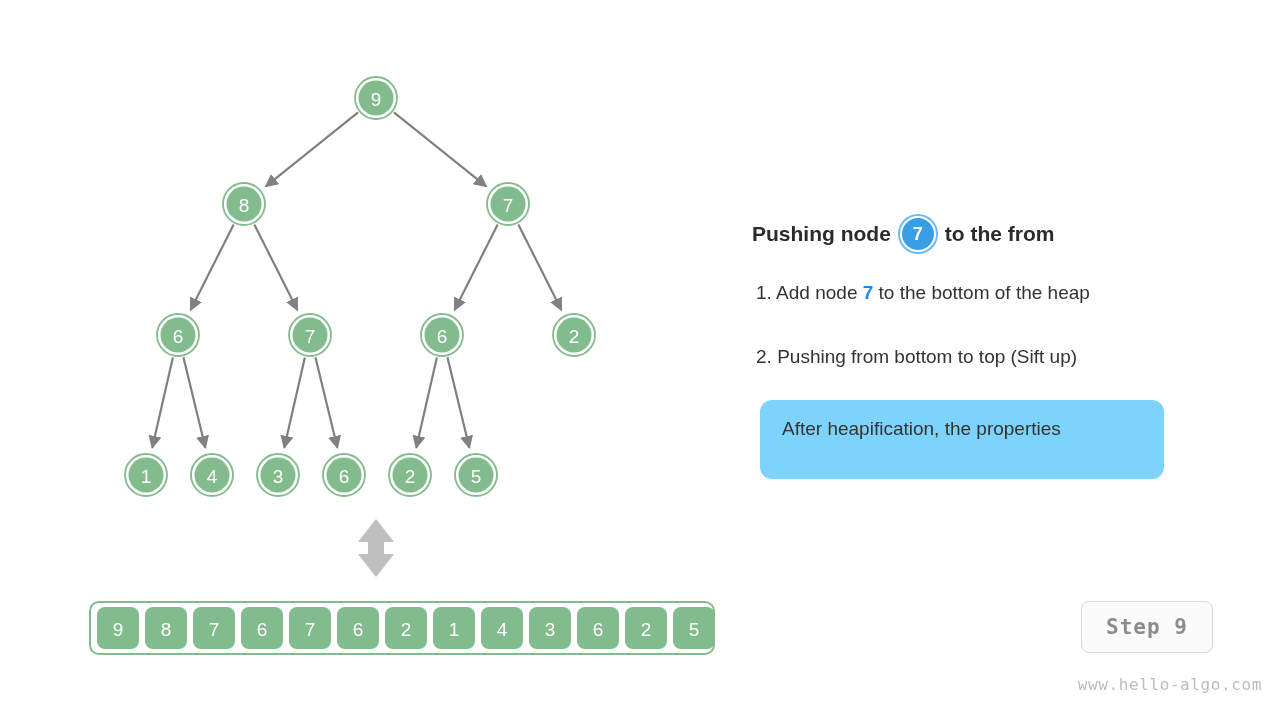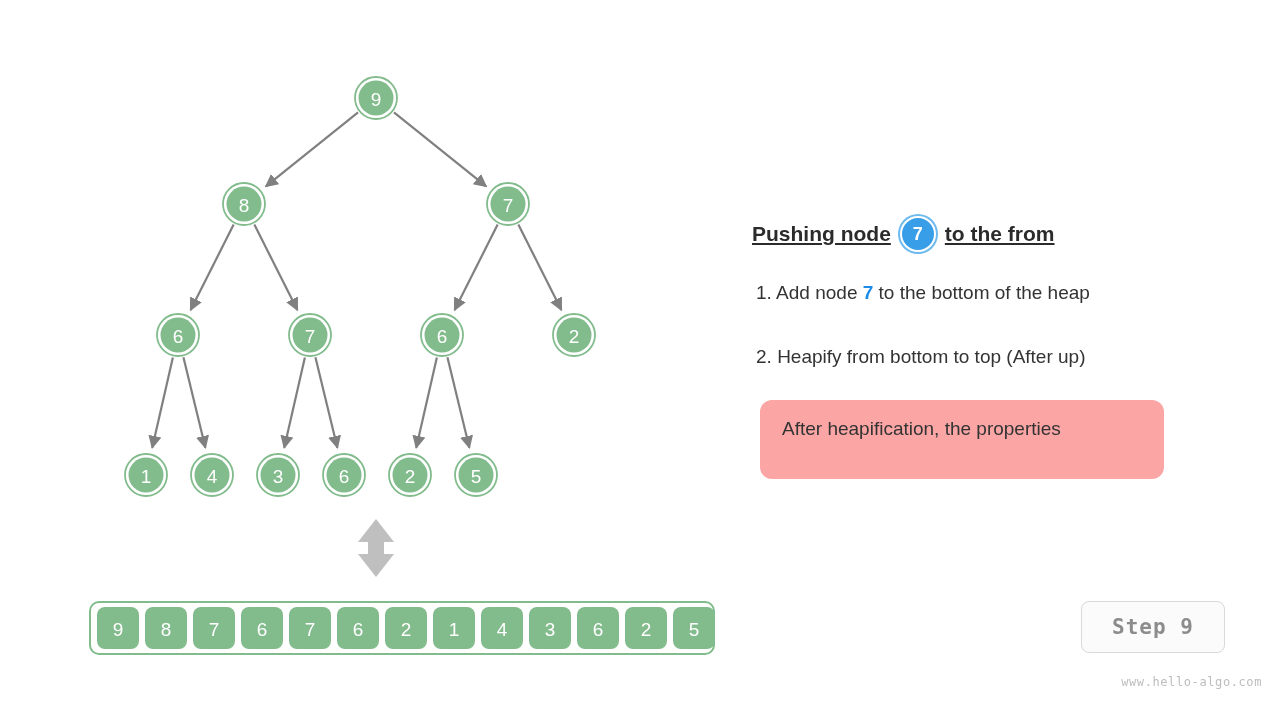--- a/index.html
+++ b/index.html
@@ -60,21 +60,21 @@
     left: 0;
     top: 216px;
     font-size: 21px;
     font-weight: bold;
     color: #2b2b2b;
     white-space: nowrap;
     display: flex;
     align-items: center;
     height: 36px;
   }
-  #headline .hl-part { display: inline-block; text-decoration: underline; }
+  #headline .hl-part { display: inline-block; }
   #headline .gap-l { margin-left: 9px; }
   #headline .gap-r { margin-right: 9px; }
 
   .badge-circle {
     width: 36px;
     height: 36px;
     border-radius: 50%;
     background: #389ee8;
     border: 2px solid #ffffff;
     box-shadow: 0 0 0 2px #6cbaf0;
@@ -101,37 +101,37 @@
     color: #1a8ce8;
     font-weight: bold;
   }
 
   #note-box {
     position: absolute;
     left: 8px;
     top: 400px;
     width: 404px;
     height: 79px;
-    background: #fca5a5;
+    background: #7dd3fc;
     border-radius: 12px;
     box-sizing: border-box;
     padding: 14px 22px;
   }
   #note-box .note-line {
     font-size: 19px;
     color: #333333;
     line-height: 30px;
     white-space: nowrap;
   }
 
   #step-box {
     position: absolute;
     left: 329px;
     top: 601px;
-    width: 144px;
+    width: 132px;
     height: 52px;
     border: 1px solid #d9d9d9;
     border-radius: 8px;
     background: #fbfbfb;
     box-sizing: border-box;
     display: flex;
     align-items: center;
     justify-content: center;
     font-family: "DejaVu Sans Mono", monospace;
     font-size: 21px;
@@ -140,21 +140,21 @@
     letter-spacing: 1px;
   }
 
   #watermark {
     position: absolute;
     left: 320px;
     top: 675px;
     width: 190px;
     text-align: right;
     font-family: "DejaVu Sans Mono", monospace;
-    font-size: 12px;
+    font-size: 16px;
     color: #bdbdbd;
     letter-spacing: 0.6px;
   }
 </style>
 </head>
 <body>
 
 <div id="tree-panel">
   <svg id="tree-svg" width="740" height="720" viewBox="0 0 740 720">
     <defs>
@@ -319,21 +319,21 @@
 
   <div class="step-line" id="step-line-1">
     <span>1.</span>
     <span>Add node</span>
     <span class="accent-num">7</span>
     <span>to the bottom of the heap</span>
   </div>
 
   <div class="step-line" id="step-line-2">
     <span>2.</span>
-    <span>Heapify from bottom to top (After up)</span>
+    <span>Pushing from bottom to top (Sift up)</span>
   </div>
 
   <div id="note-box">
     <div class="note-line">After heapification, the properties</div>
   </div>
 
   <div id="step-box">Step 9</div>
 
   <div id="watermark">www.hello-algo.com</div>
 </div>

